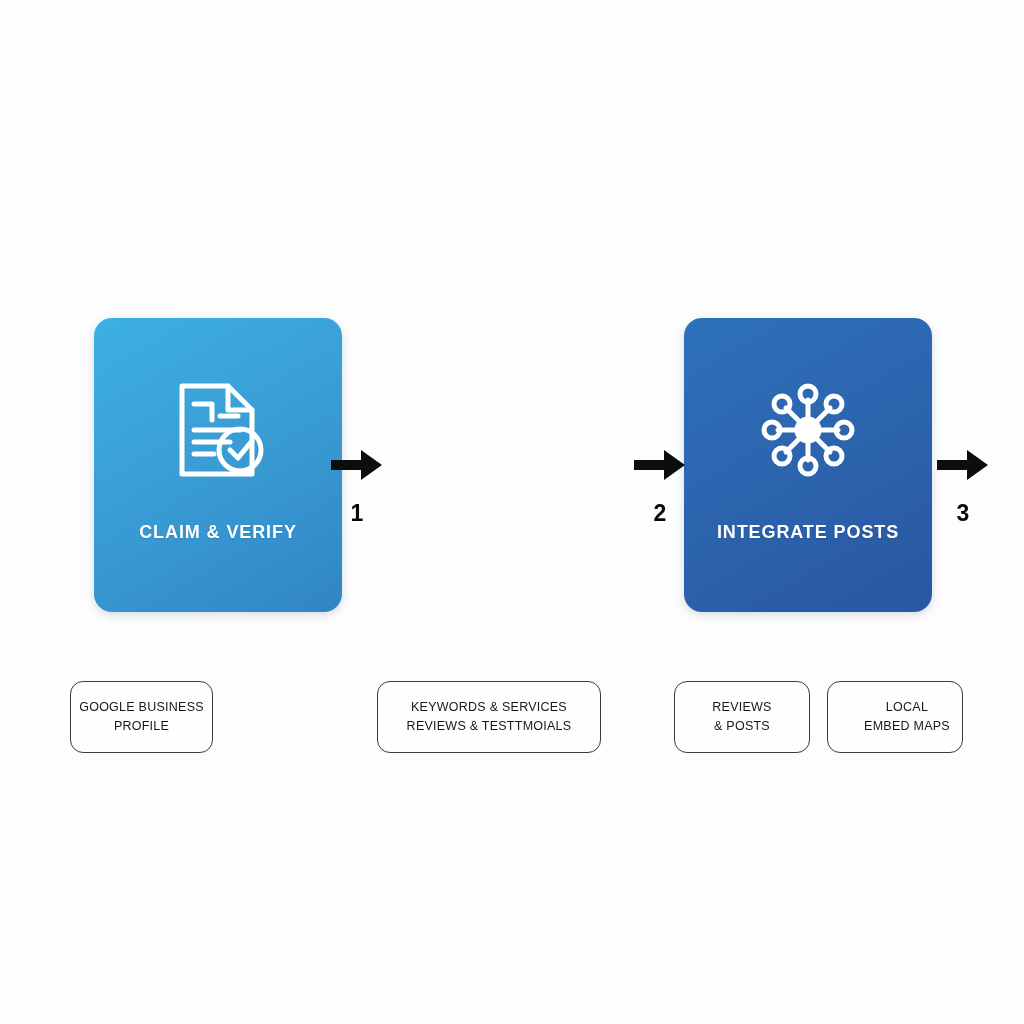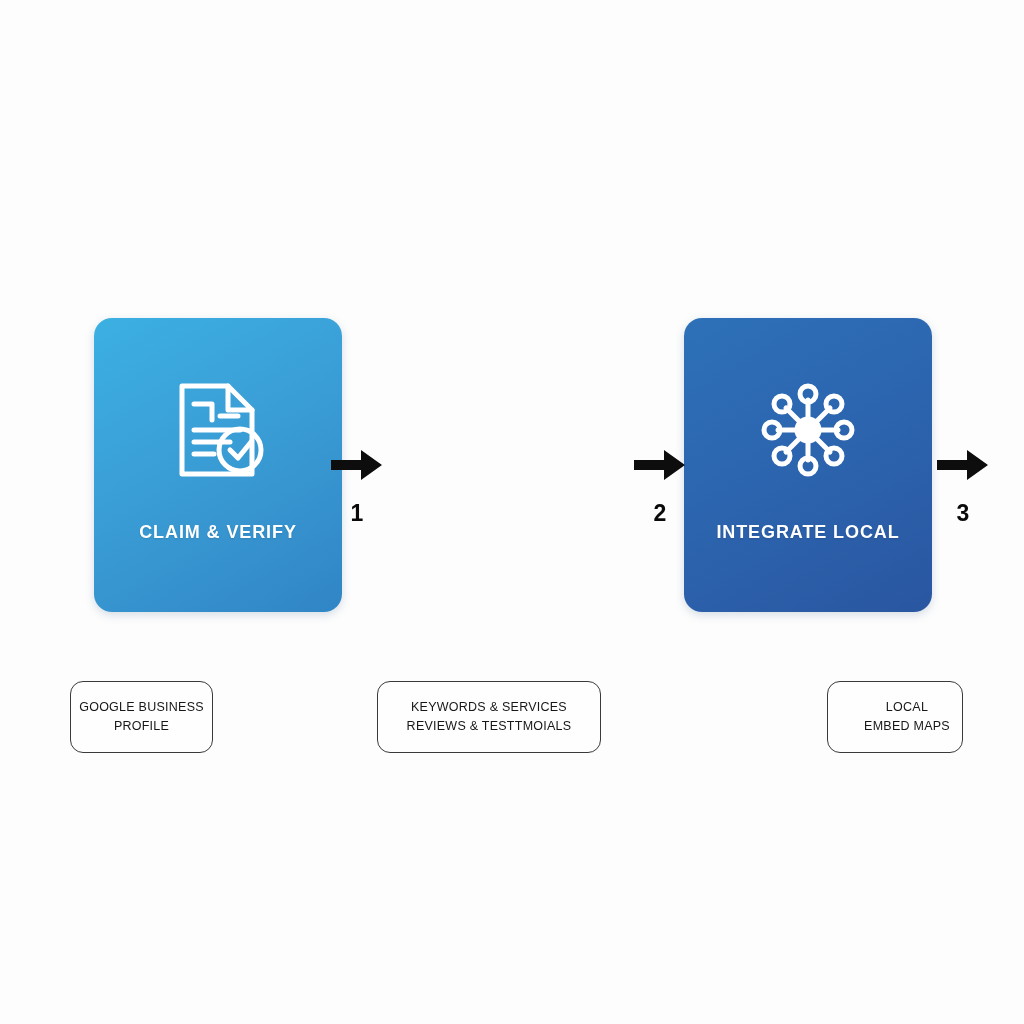--- a/index.html
+++ b/index.html
@@ -178,21 +178,21 @@
             <circle cx="16" cy="52" r="8"></circle>
             <circle cx="88" cy="52" r="8"></circle>
             <circle cx="26" cy="26" r="8"></circle>
             <circle cx="78" cy="26" r="8"></circle>
             <circle cx="26" cy="78" r="8"></circle>
             <circle cx="78" cy="78" r="8"></circle>
           </g>
         </svg>
       </span>
       <div class="card-title">INTEGRATE
-LOCAL</div>
+POSTS</div>
     </div>
 
     <div class="arrow-group arrow-1">
       <span class="arrow-glyph">
         <svg viewBox="0 0 52 34" xmlns="http://www.w3.org/2000/svg">
           <path d="M0 12 H30 V2 L51 17 L30 32 V22 H0 Z" fill="#0d0d0d"></path>
         </svg>
       </span>
       <div class="arrow-number">1</div>
     </div>
@@ -223,20 +223,24 @@
       <span class="detail-text">GOOGLE BUSINESS
 PROFILE</span>
     </div>
 
 
     <div class="detail-box db-3">
       <span class="detail-text">KEYWORDS &amp; SERVICES
 REVIEWS &amp; TESTTMOIALS</span>
     </div>
 
+    <div class="detail-box db-4">
+      <span class="detail-text">REVIEWS
+&amp; POSTS</span>
+    </div>
 
     <div class="detail-box db-5">
       <span class="detail-text">LOCAL
 EMBED MAPS</span>
     </div>
 
   </div>
 
 </div>
 

